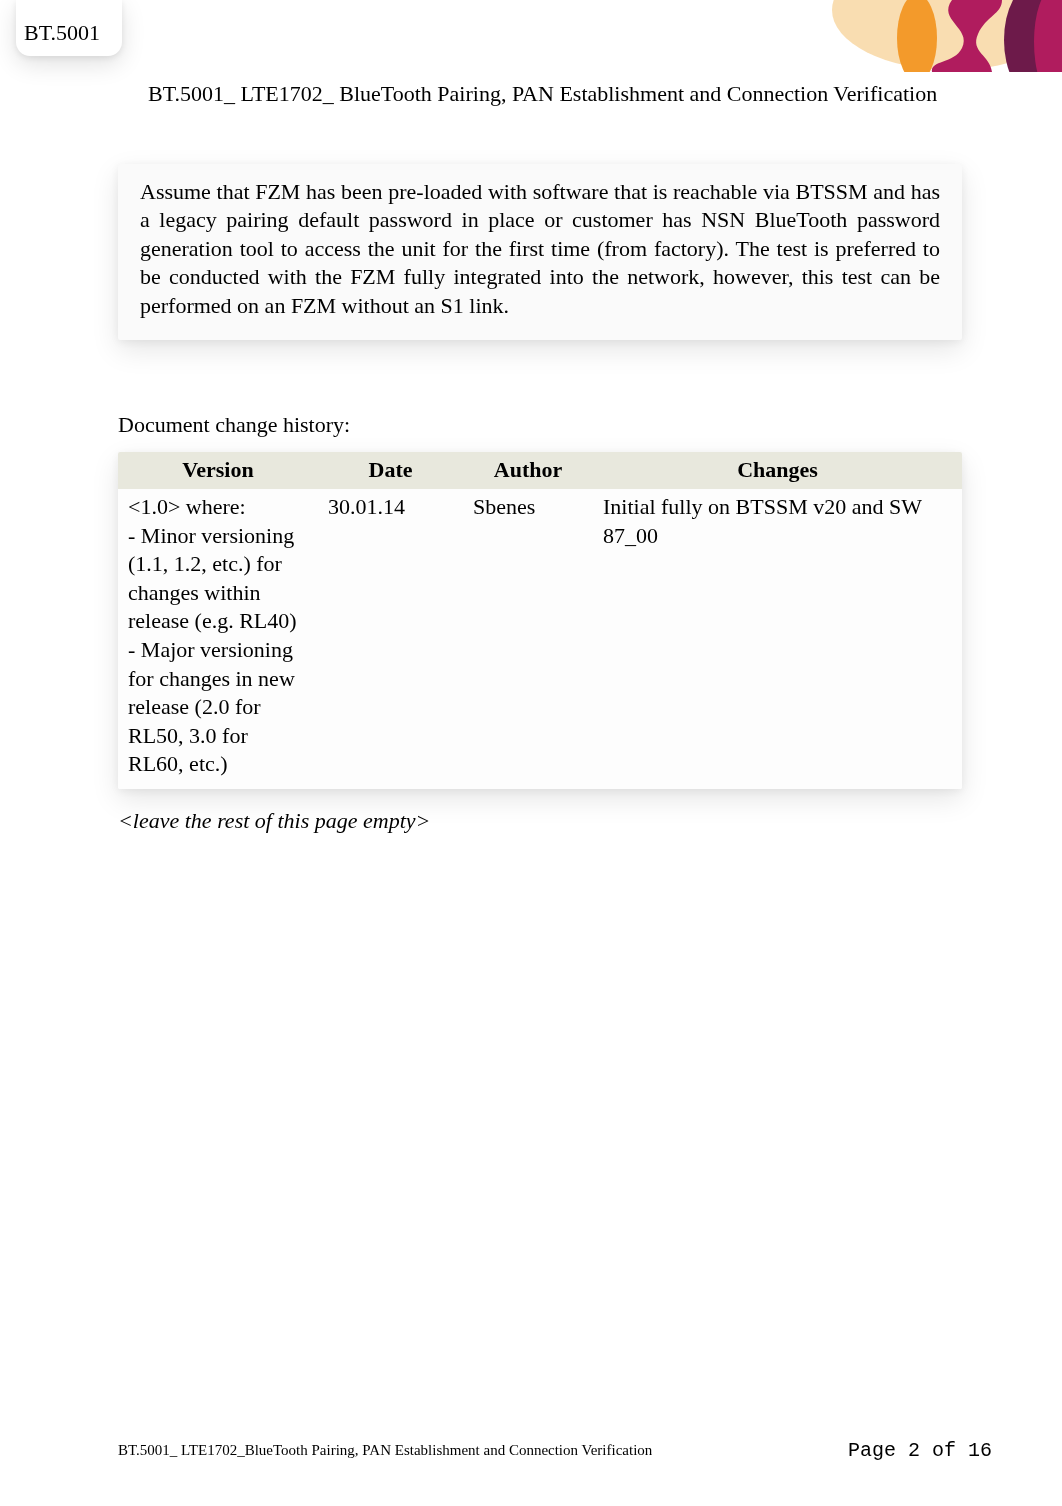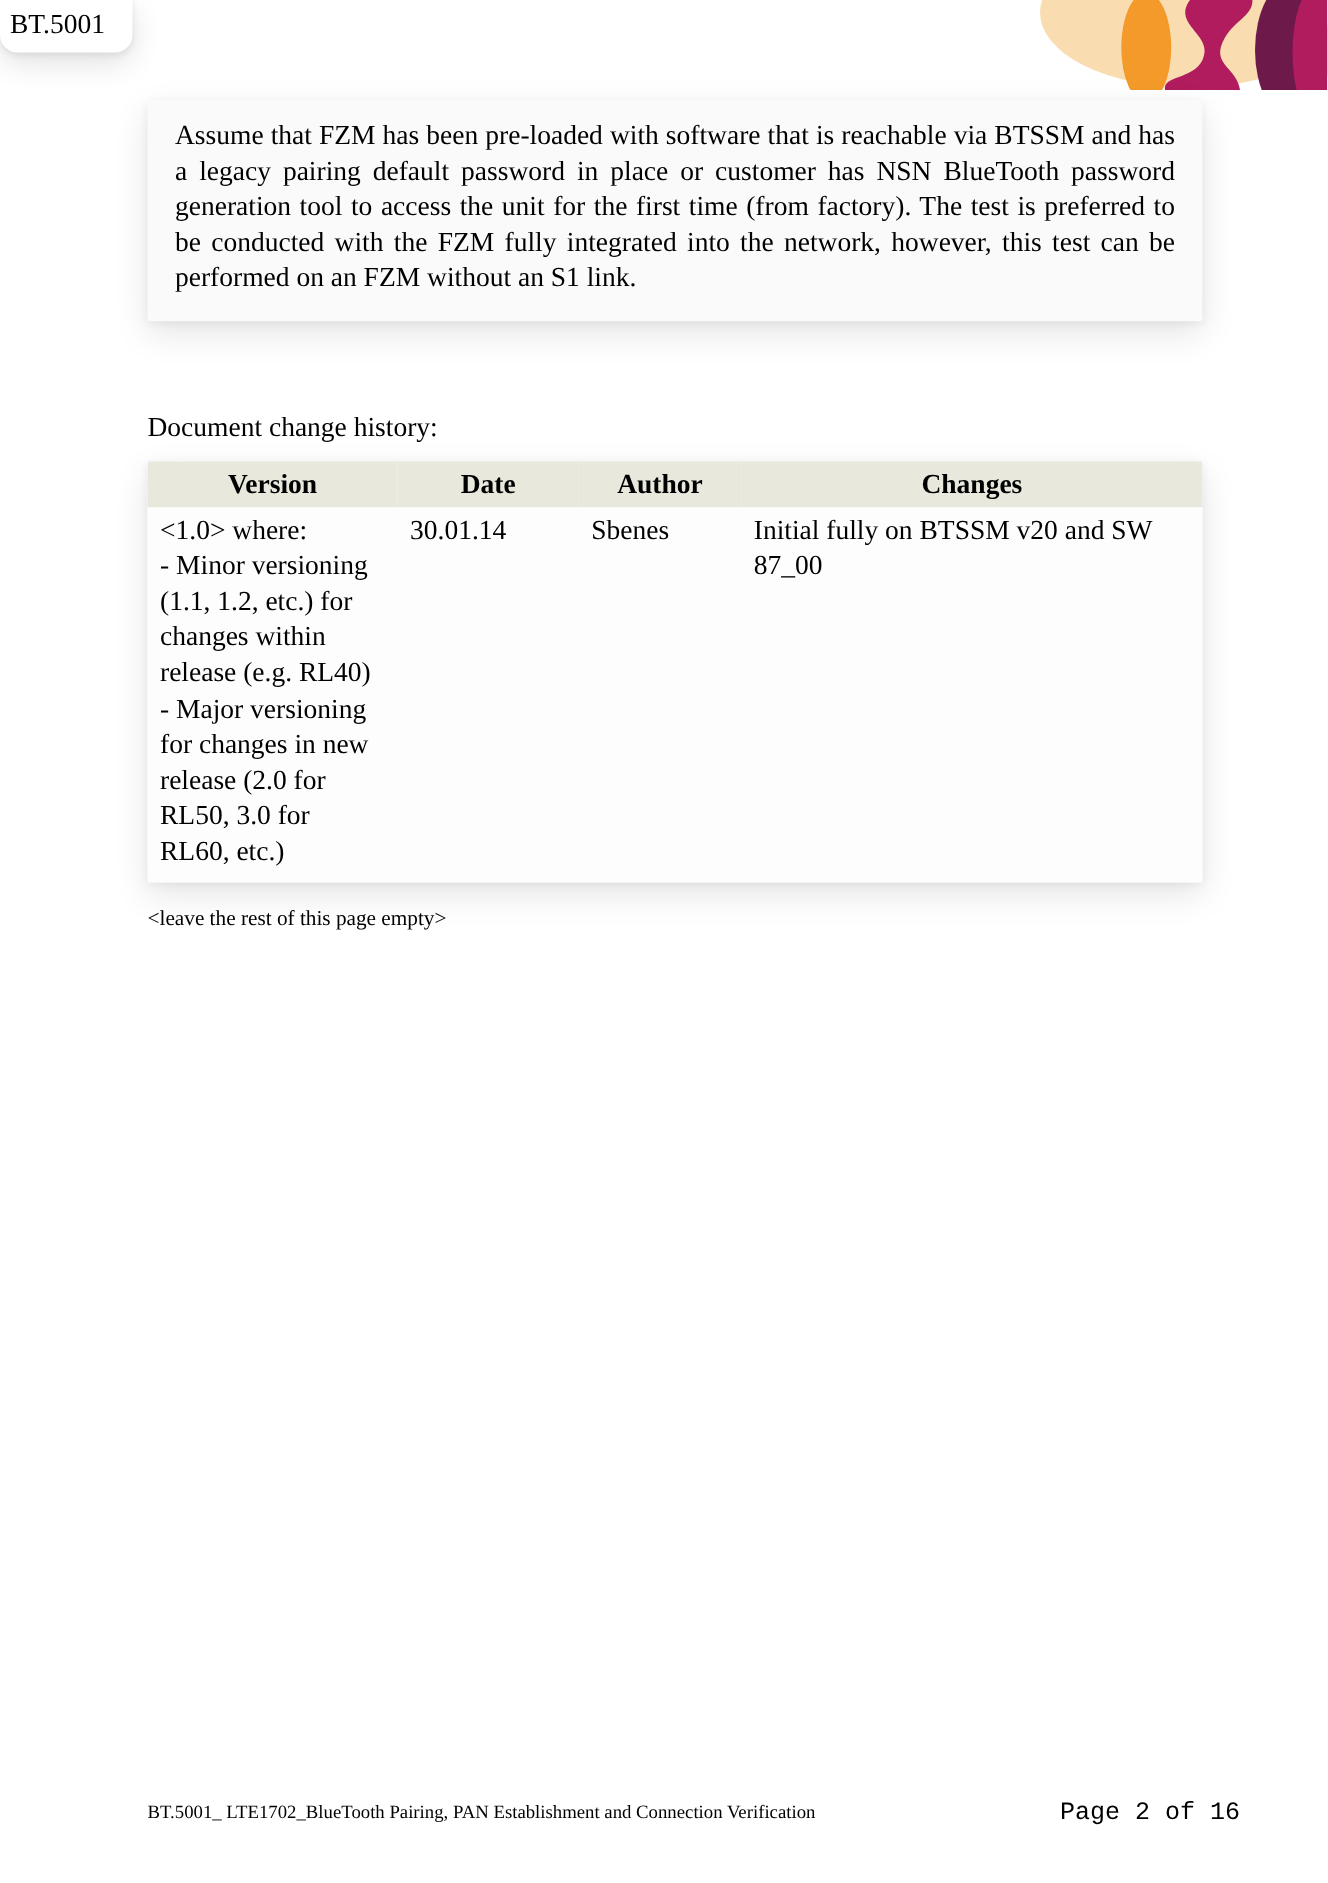--- a/index.html
+++ b/index.html
@@ -7,22 +7,22 @@
       width: 1062px;
       height: 1506px;
       background: #ffffff;
       font-family: "Times New Roman", Times, serif;
       color: #000;
       position: relative;
     }
     .tab {
       position: absolute;
       top: 0;
-      left: 0;
-      padding: 6px 22px 10px 8px;
+      left: 16px;
+      padding: 20px 22px 10px 8px;
       font-size: 22px;
       background: #fff;
       border-radius: 0 0 14px 14px;
       box-shadow: 0 8px 24px rgba(0,0,0,0.12), 0 2px 6px rgba(0,0,0,0.08);
     }
     .logo {
       position: absolute;
       top: 0;
       right: 0;
       width: 260px;
@@ -88,22 +88,23 @@
     }
     table.history tbody td {
       vertical-align: top;
       padding: 4px 10px 10px 10px;
       background: #fdfdfd;
     }
     .col-version { width: 200px; }
     .col-date    { width: 145px; }
     .col-author  { width: 130px; }
     .placeholder-note {
-      font-size: 17px;
+      font-size: 22px;
       line-height: 1.3;
+      font-style: italic;
     }
     .footer {
       position: absolute;
       left: 118px;
       right: 70px;
       bottom: 44px;
       display: flex;
       justify-content: space-between;
       align-items: center;
     }
@@ -139,20 +140,23 @@
       <path d="M150 0 C135 20 170 28 160 48 C152 64 128 60 130 72 L190 72 C188 55 168 52 176 34 C184 16 200 14 200 0 Z" fill="#b01c5e"></path>
 
       <ellipse cx="232" cy="40" rx="30" ry="56" fill="#6d1a4a"></ellipse>
       <ellipse cx="250" cy="42" rx="18" ry="52" fill="#b01c5e"></ellipse>
     </g>
   </svg>
 </div>
 
 <div class="content">
 
+  <p class="title-line">
+    <span class="title-indent"></span><span>BT.5001_ LTE1702_  BlueTooth Pairing, PAN Establishment and Connection Verification</span>
+  </p>
 
   <div class="info-box">
     <div class="info-text">Assume that FZM has been pre-loaded with software that is reachable via BTSSM and has a legacy pairing default password in place or customer has NSN BlueTooth password generation tool to access the unit for the first time (from factory). The test is preferred to be conducted with the FZM fully integrated into the network, however, this test can be performed on an FZM without an S1 link.</div>
   </div>
 
   <p class="history-heading">Document change history:</p>
 
   <div class="history-box">
     <table class="history">
       <thead>

